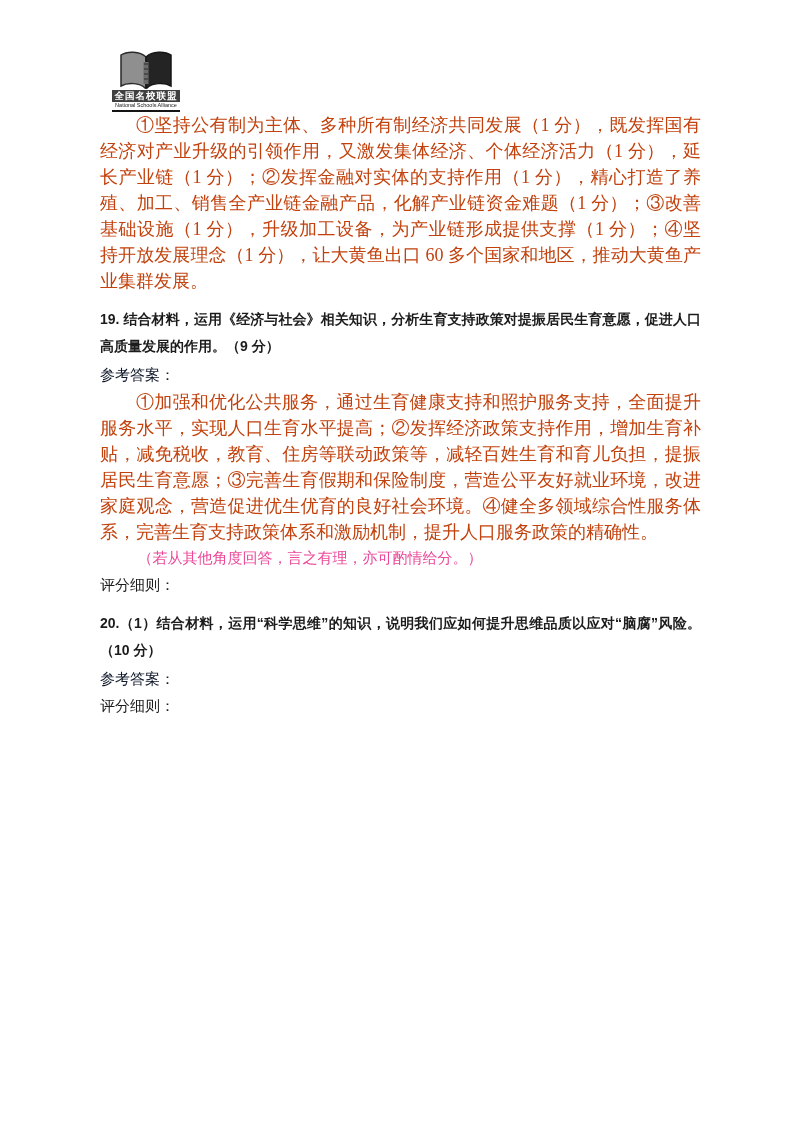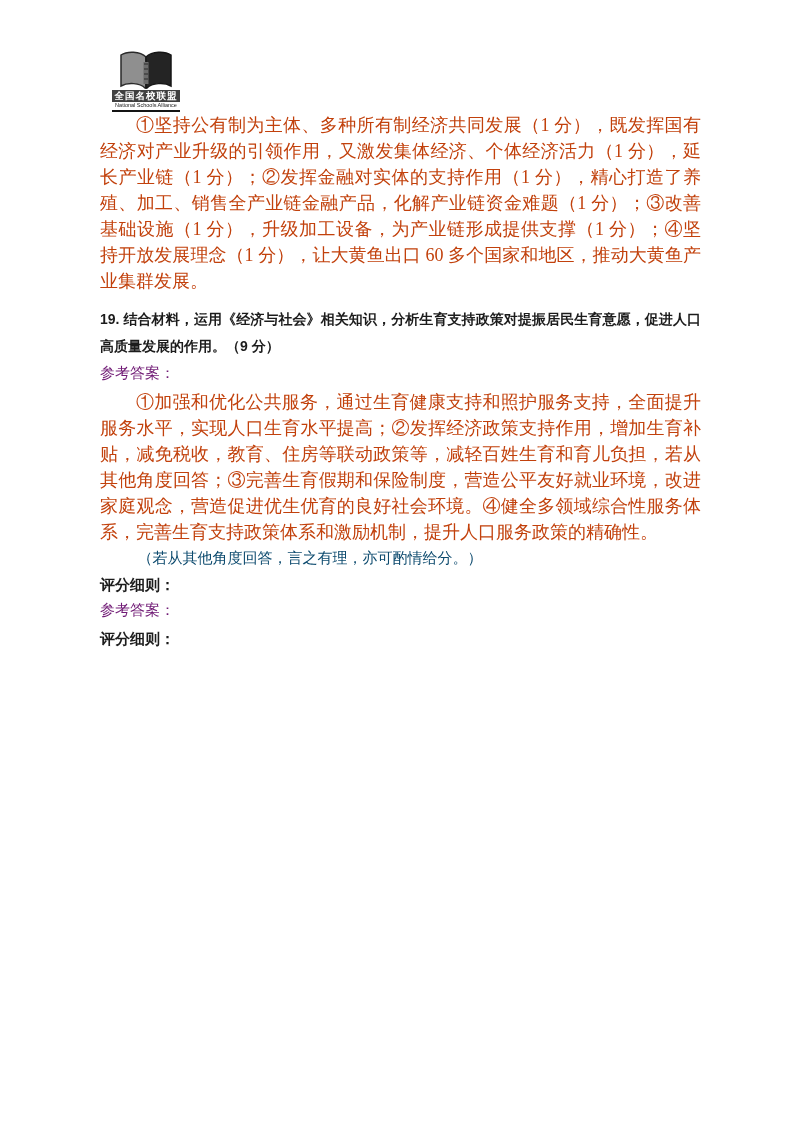--- a/index.html
+++ b/index.html
@@ -69,34 +69,33 @@
     font-size: 14px;
     line-height: 27px;
     text-align: justify;
     text-indent: 0;
     color: #1c1c1c;
   }
   .label {
     margin: 1px 0;
     font-size: 15px;
     line-height: 26px;
-    color: #701a75;
-    font-family: Liberation Mono, monospace;
+    color: #0f172a;
   }
   .label.bold {
     font-family: "Liberation Sans", sans-serif;
-    font-weight: bold;
+    font-weight: normal;
     color: #1c1c1c;
   }
   .note {
     margin: 0;
     font-size: 15px;
     line-height: 26px;
     text-indent: 2.5em;
-    color: #0c4a6e;
+    color: #ec4899;
   }
 </style>
 </head>
 <body>
 
 <div class="page">
 
   <div class="logo">
     <span>
       <svg width="58" height="40" viewBox="0 0 58 40" xmlns="http://www.w3.org/2000/svg">
@@ -110,21 +109,22 @@
     <div class="logo-en">National Schools Alliance</div>
     <hr class="logo-rule">
   </div>
 
   <div class="content">
 
     <p class="para">①坚持公有制为主体、多种所有制经济共同发展（1 分），既发挥国有经济对产业升级的引领作用，又激发集体经济、个体经济活力（1 分），延长产业链（1 分）；②发挥金融对实体的支持作用（1 分），精心打造了养殖、加工、销售全产业链金融产品，化解产业链资金难题（1 分）；③改善基础设施（1 分），升级加工设备，为产业链形成提供支撑（1 分）；④坚持开放发展理念（1 分），让大黄鱼出口 60 多个国家和地区，推动大黄鱼产业集群发展。</p>
 
     <div class="q-heading">19. 结合材料，运用《经济与社会》相关知识，分析生育支持政策对提振居民生育意愿，促进人口高质量发展的作用。（9 分）</div>
     <div class="label">参考答案：</div>
-    <p class="para">①加强和优化公共服务，通过生育健康支持和照护服务支持，全面提升服务水平，实现人口生育水平提高；②发挥经济政策支持作用，增加生育补贴，减免税收，教育、住房等联动政策等，减轻百姓生育和育儿负担，若从其他角度回答；③完善生育假期和保险制度，营造公平友好就业环境，改进家庭观念，营造促进优生优育的良好社会环境。④健全多领域综合性服务体系，完善生育支持政策体系和激励机制，提升人口服务政策的精确性。</p>
+    <p class="para">①加强和优化公共服务，通过生育健康支持和照护服务支持，全面提升服务水平，实现人口生育水平提高；②发挥经济政策支持作用，增加生育补贴，减免税收，教育、住房等联动政策等，减轻百姓生育和育儿负担，提振居民生育意愿；③完善生育假期和保险制度，营造公平友好就业环境，改进家庭观念，营造促进优生优育的良好社会环境。④健全多领域综合性服务体系，完善生育支持政策体系和激励机制，提升人口服务政策的精确性。</p>
     <p class="note">（若从其他角度回答，言之有理，亦可酌情给分。）</p>
     <div class="label bold">评分细则：</div>
 
+    <div class="q-heading">20.（1）结合材料，运用“科学思维”的知识，说明我们应如何提升思维品质以应对“脑腐”风险。（10 分）</div>
     <div class="label">参考答案：</div>
     <div class="label bold">评分细则：</div>
 
   </div>
 </div>
 
 </body></html>

